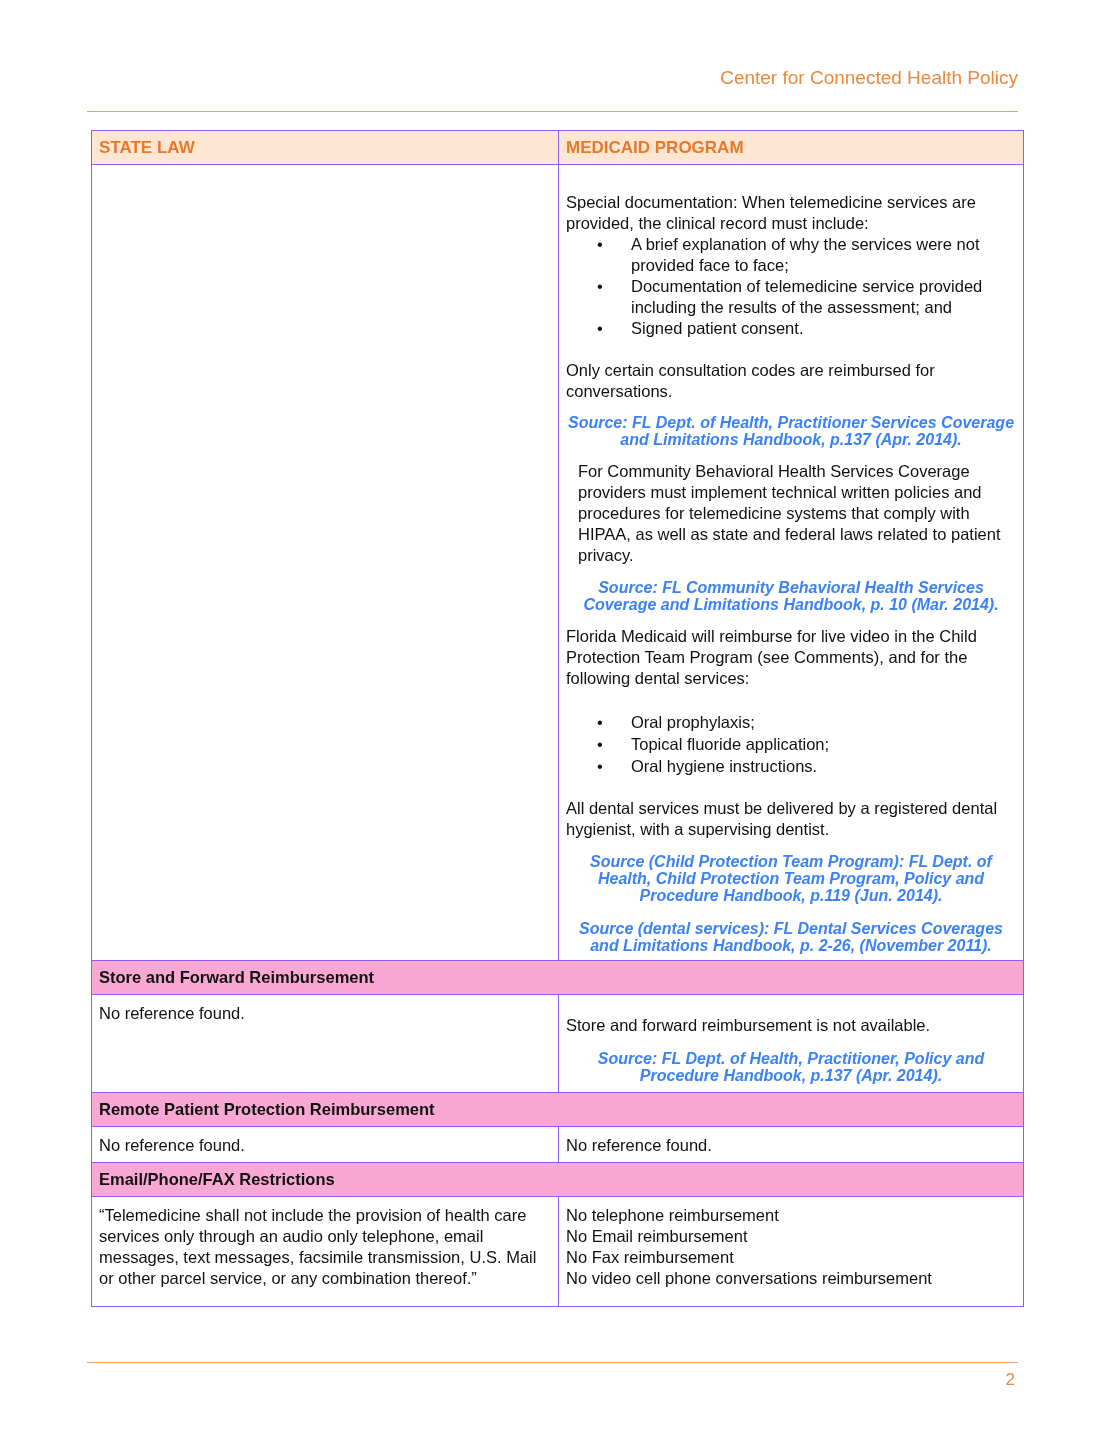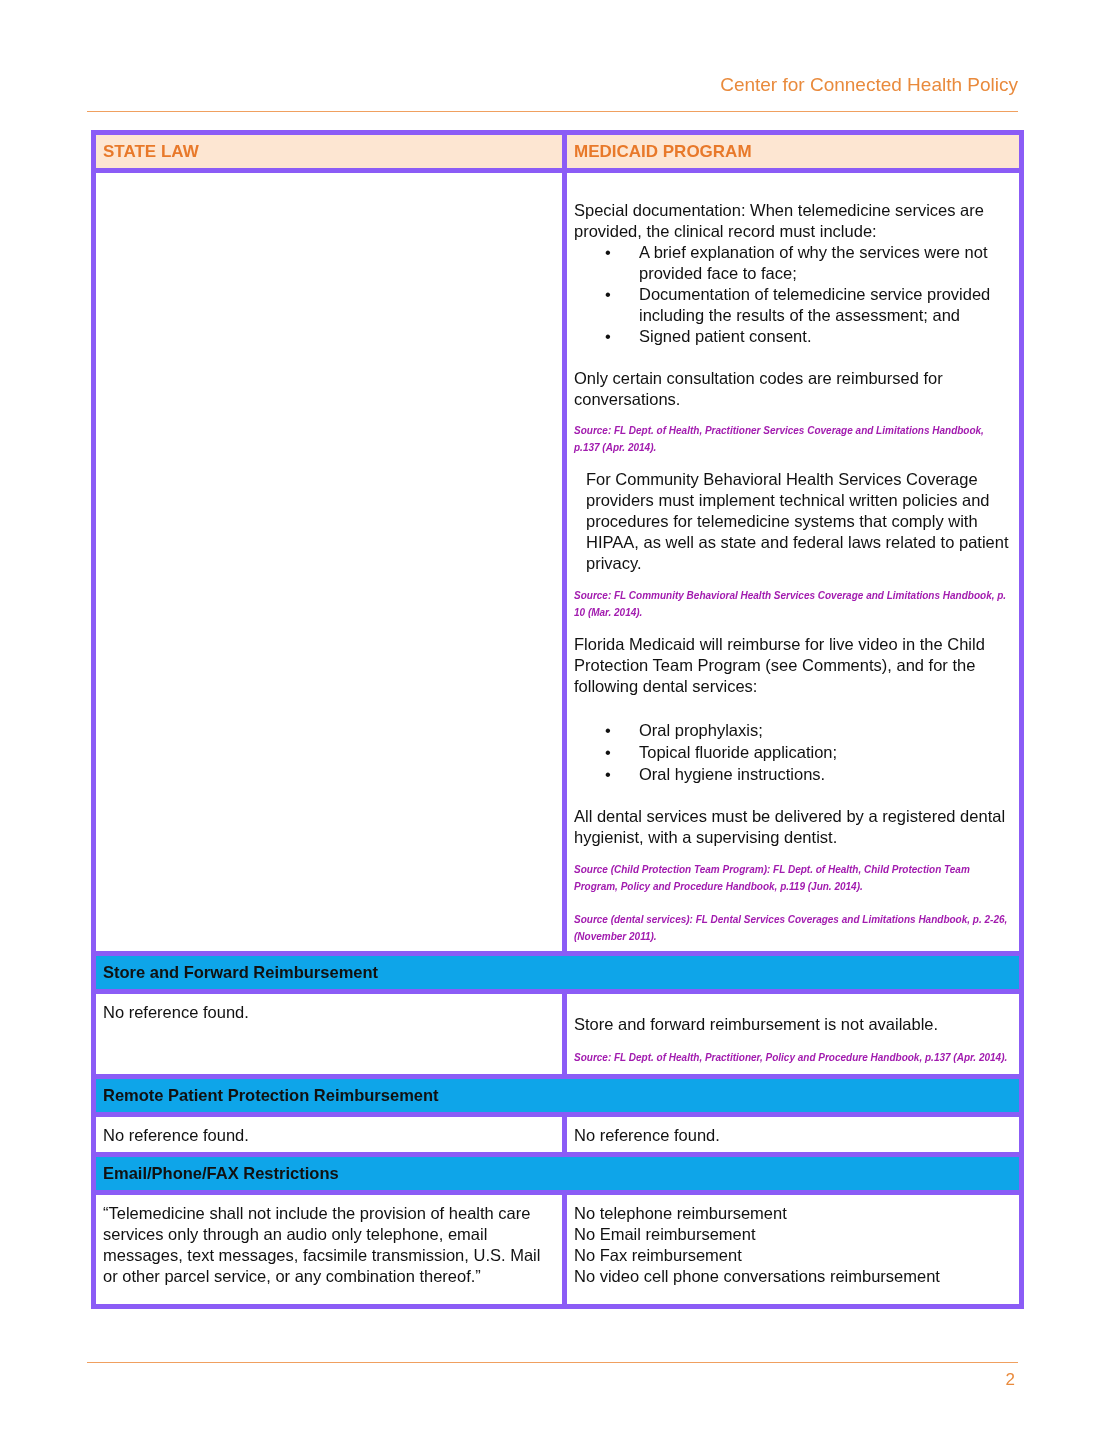--- a/index.html
+++ b/index.html
@@ -1,26 +1,26 @@
 <!DOCTYPE html>
 <html><head>
 <meta charset="utf-8">
 <style>
   html, body { margin: 0; padding: 0; background: #ffffff; }
   body { width: 1105px; height: 1430px; position: relative; font-family: "Liberation Sans", sans-serif; color: #111; }
-  .header-title { position: absolute; right: 87px; top: 74px; font-size: 19px; color: #e98a3c; }
+  .header-title { position: absolute; right: 87px; top: 67px; font-size: 19px; color: #e98a3c; }
   .header-rule { position: absolute; left: 87px; right: 87px; top: 111px; height: 1px; background: #f0a060; }
   table.main { position: absolute; left: 91px; top: 130px; width: 933px; border-collapse: collapse; font-size: 16.5px; line-height: 21px; }
-  table.main td { border: 5px solid #8b5cf6; vertical-align: top; padding: 6px 7px; }
+  table.main td { border: 1px solid #8b5cf6; vertical-align: top; padding: 6px 7px; }
   td.col-head { background: #fde6d2; color: #e8792a; font-weight: bold; font-size: 17px; padding: 7px 7px 6px 7px; height: 21px; }
-  td.section-head { background: #0ea5e9; font-weight: bold; font-size: 16.5px; padding: 7px 7px 6px 7px; }
+  td.section-head { background: #f9a8d4; font-weight: bold; font-size: 16.5px; padding: 7px 7px 6px 7px; }
   td.left { width: 452px; }
   p { margin: 0; }
   .gap { height: 21px; }
-  .src { color: #a21caf; font-style: italic; font-weight: bold; font-size: 10px; line-height: 17px; margin-top: 11px; }
+  .src { color: #3b82f6; font-style: italic; font-weight: bold; font-size: 16px; line-height: 17px; margin-top: 11px; text-align: center; }
   ul { margin: 0; padding-left: 65px; list-style: none; }
   ul li { position: relative; }
   ul li .bullet { position: absolute; left: -34px; top: 0; }
   .footer-rule { position: absolute; left: 87px; right: 87px; top: 1362px; height: 1px; background: #f0a060; }
   .page-num { position: absolute; right: 90px; top: 1370px; font-size: 17px; color: #e98a3c; }
 </style>
 </head>
 <body>
 
 <div class="header-title">Center for Connected Health Policy</div>

